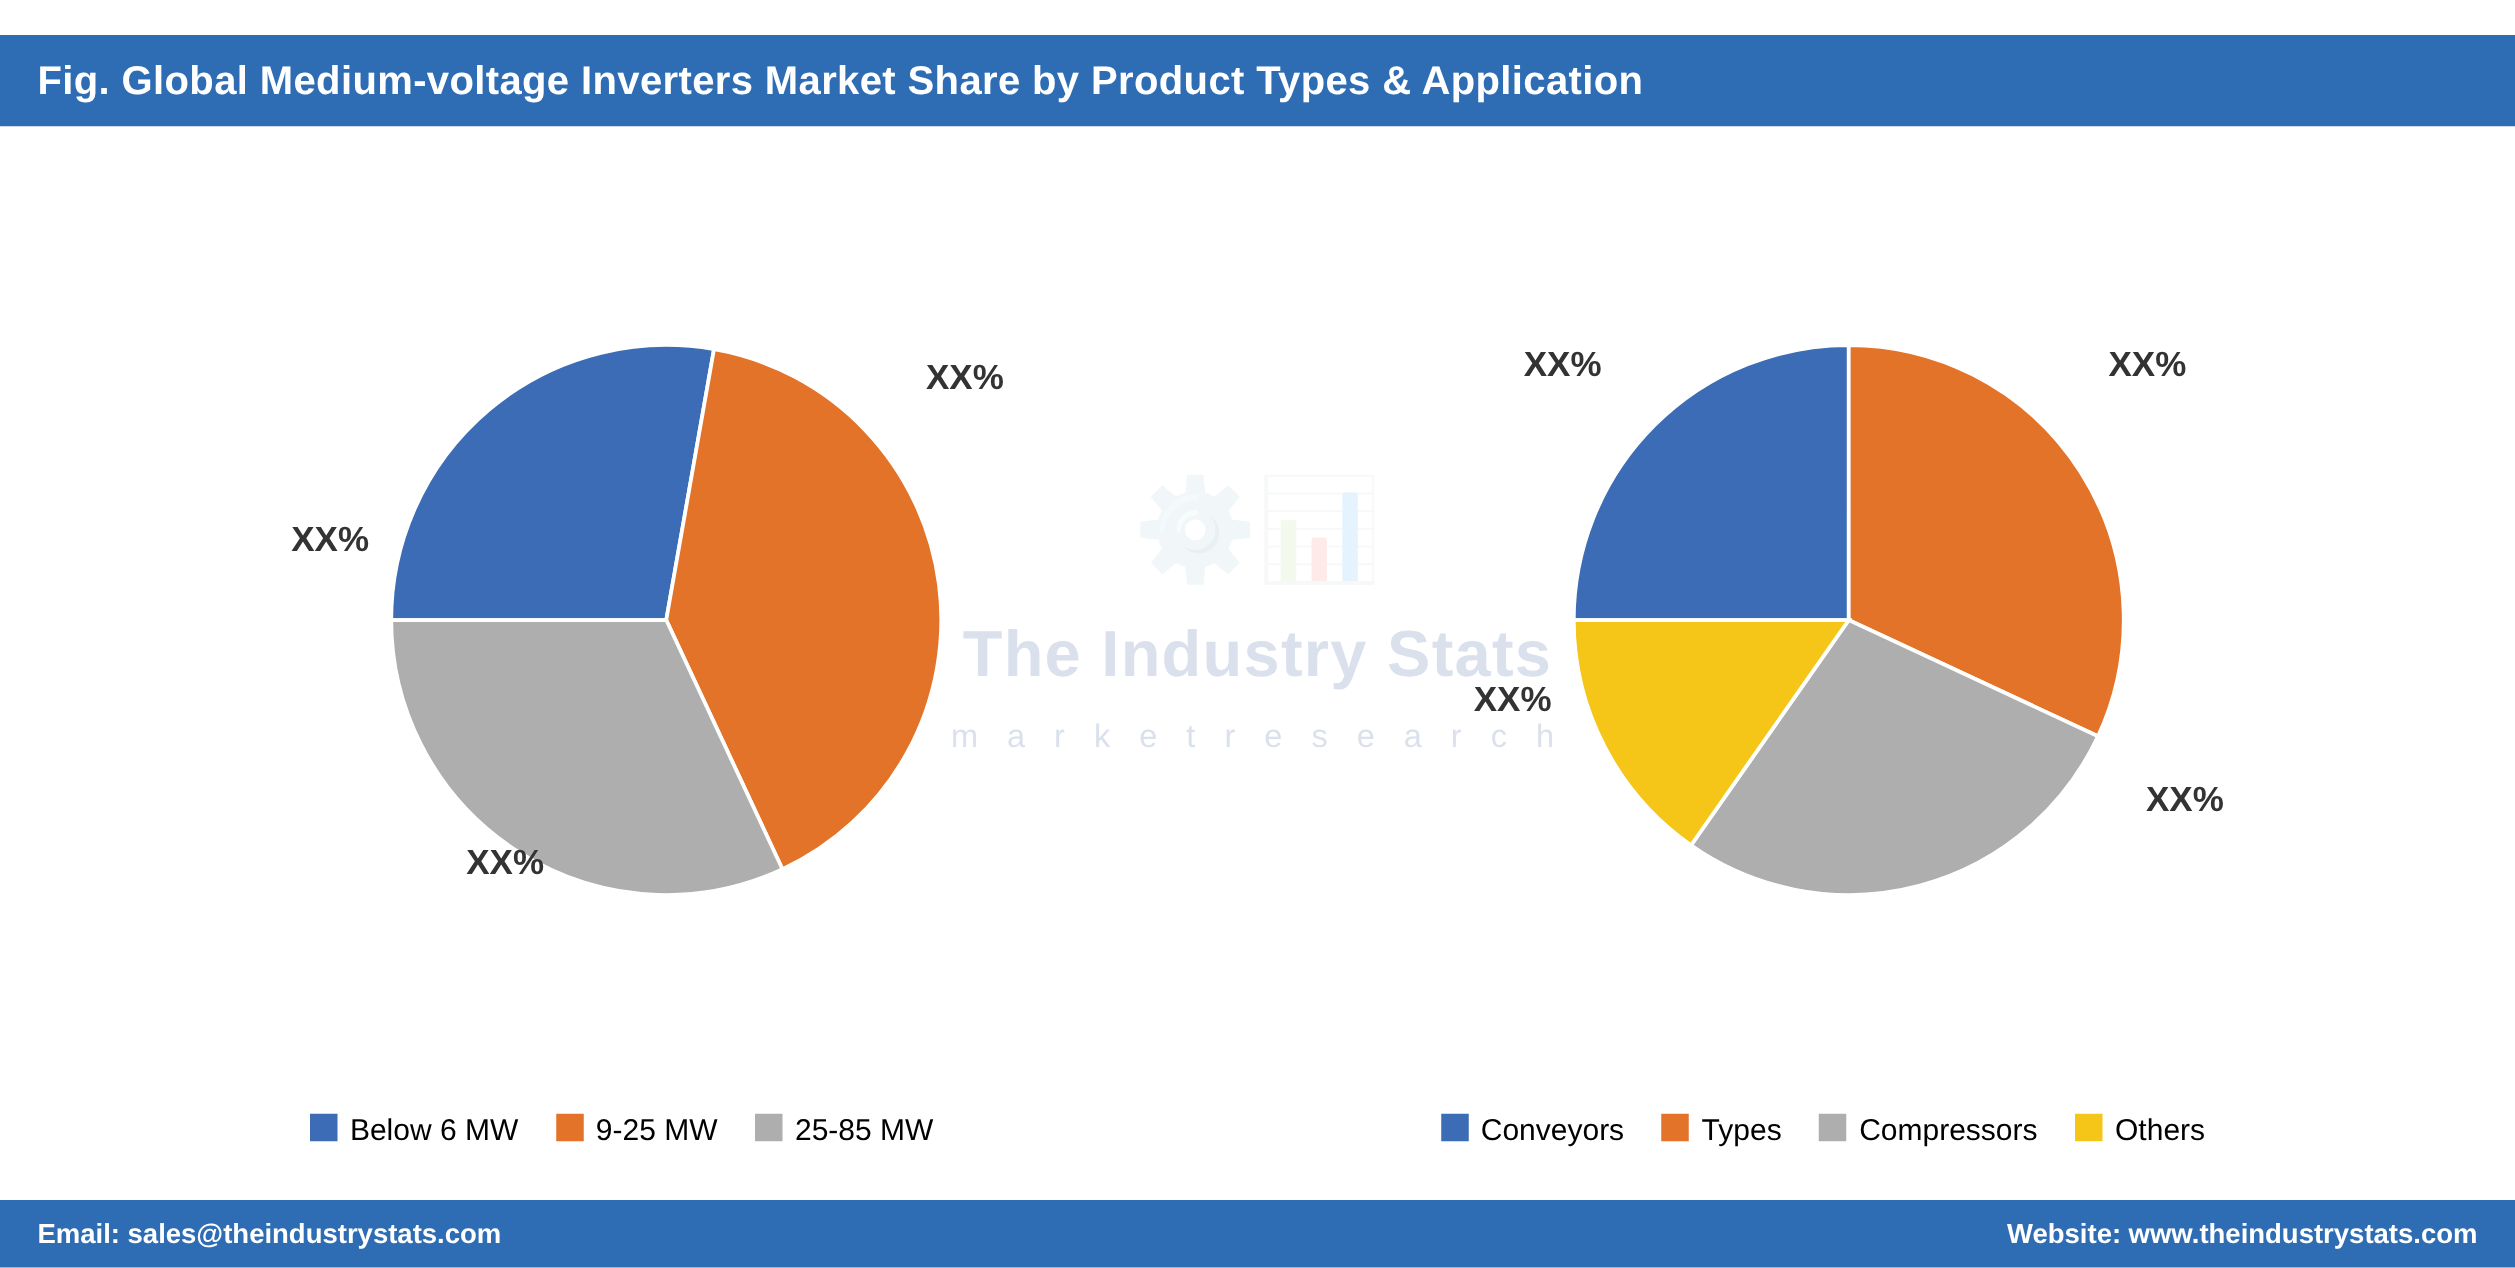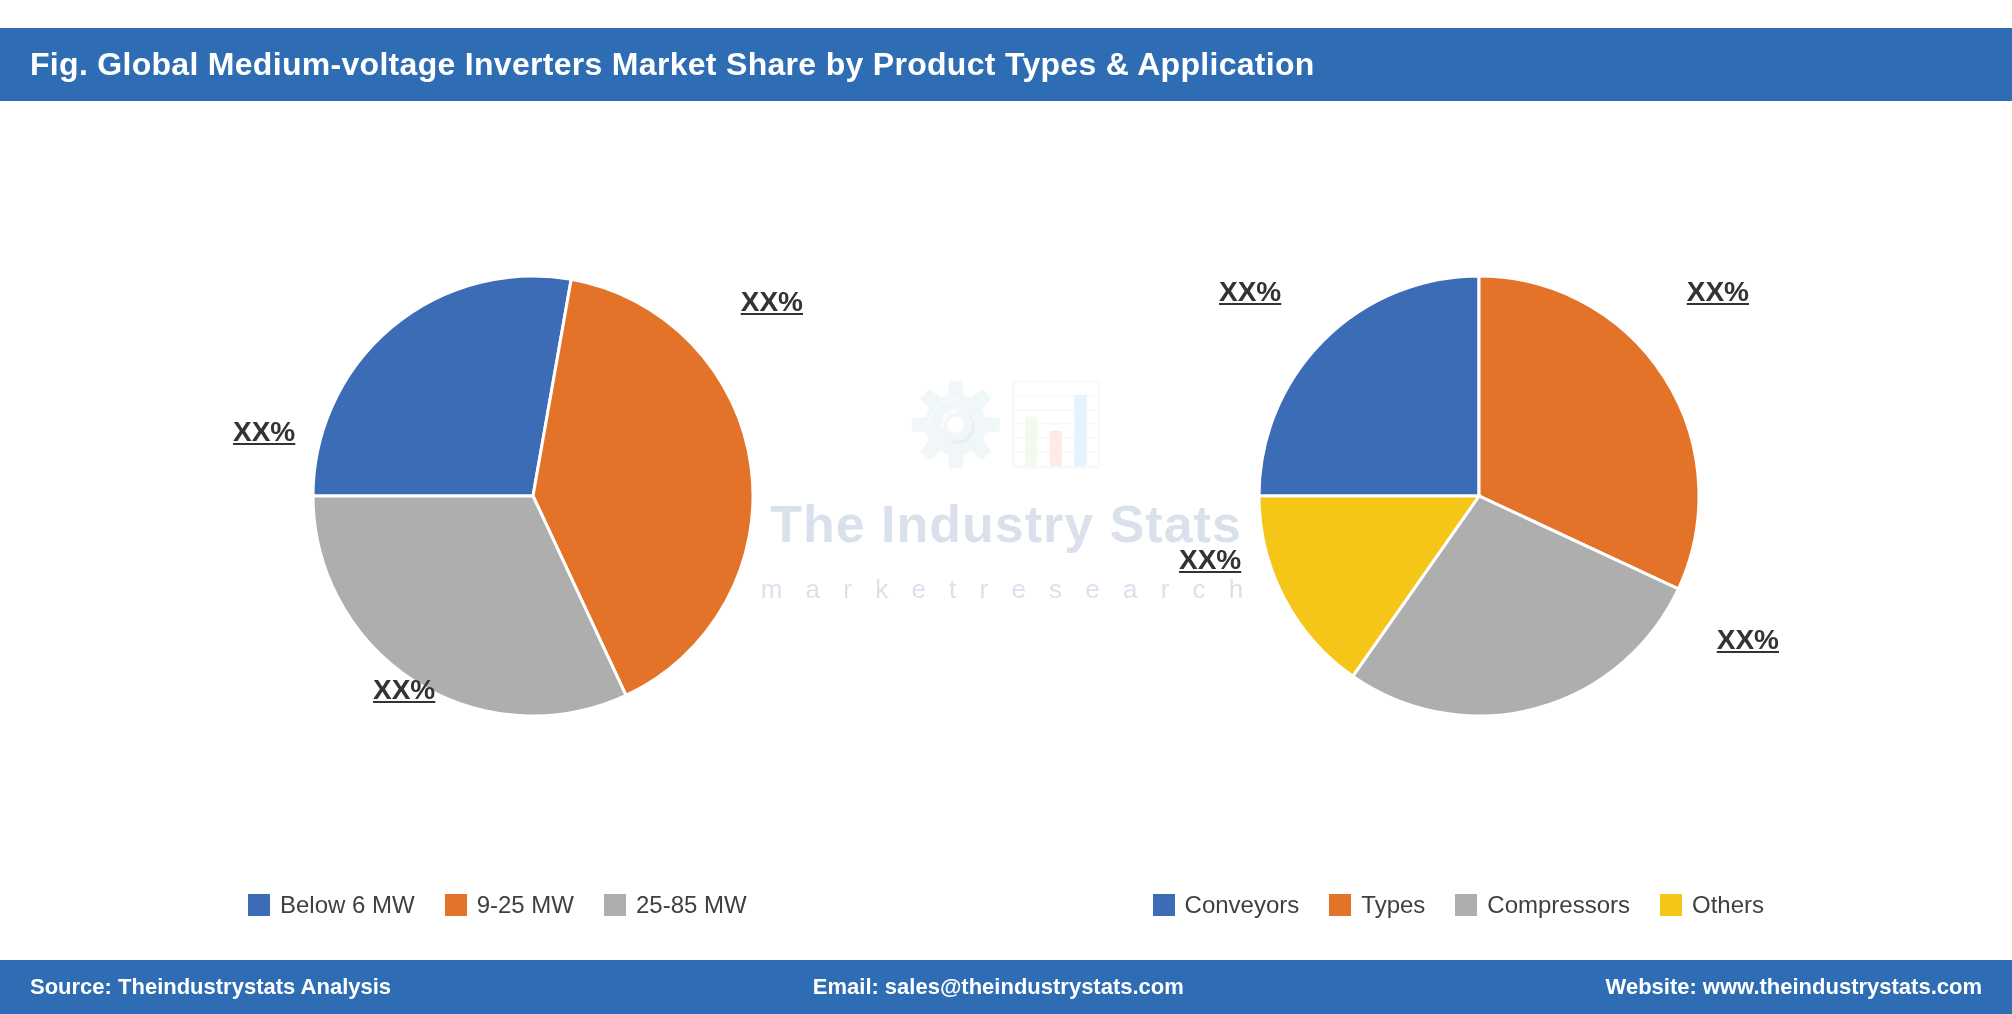--- a/index.html
+++ b/index.html
@@ -70,21 +70,20 @@
     svg.pie-chart {
       width: 480px;
       height: 480px;
     }
 
     .label-outside {
       position: absolute;
       font-size: 28px;
       font-weight: 600;
       color: #333;
-      text-decoration: underline;
     }
 
     
     .left-chart .label-top-right {
       top: 30px;
       right: -30px;
     }
     .left-chart .label-left {
       top: 160px;
       left: -60px;
@@ -114,24 +113,23 @@
 
     .legend-section {
       display: flex;
       flex-direction: row;
       align-items: center;
       gap: 30px;
     }
 
     .legend-item {
       display: flex;
-      align-items: center;
       gap: 10px;
       font-size: 24px;
-      color: #404040;
+      color: #000000;
     }
 
     .legend-color-box {
       width: 22px;
       height: 22px;
       display: inline-block;
       flex-shrink: 0;
     }
 
     .legends-container {
@@ -254,23 +252,20 @@
       </div>
       <div class="legend-item">
         <span class="legend-color-box" style="background: rgb(245, 197, 24);"></span>
         <span>Others</span>
       </div>
     </div>
 </div>
 
 <div class="footer">
   <div class="footer-item">
-    <span>Source: Theindustrystats Analysis</span>
-  </div>
-  <div class="footer-item">
     <span>Email:</span>
     <span>sales@theindustrystats.com</span>
   </div>
   <div class="footer-item">
     <span>Website:</span>
     <span>www.theindustrystats.com</span>
   </div>
 </div>
 
 </body></html>

